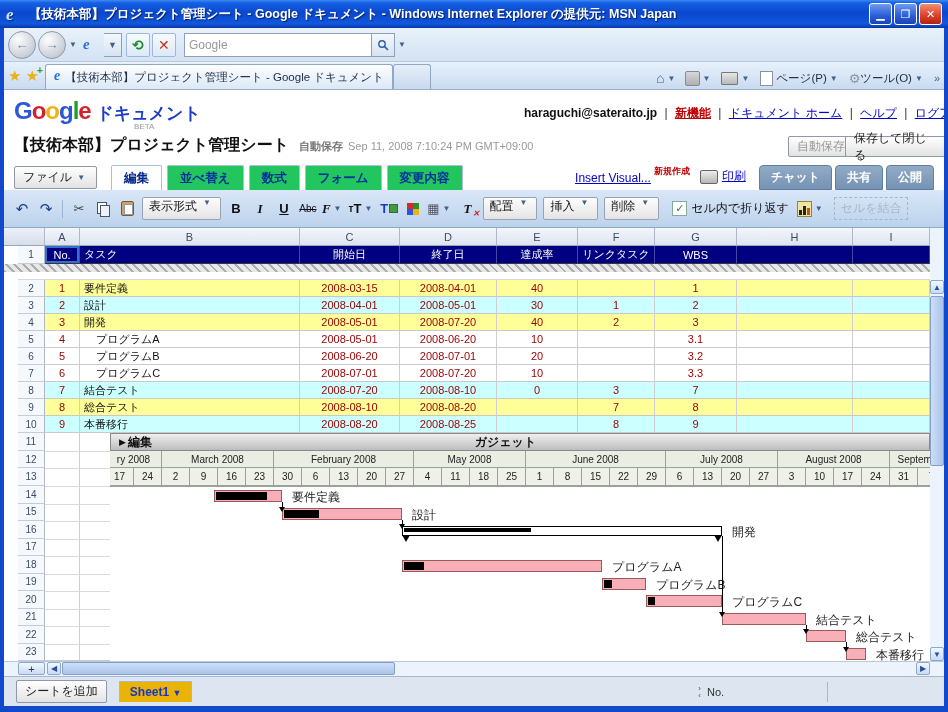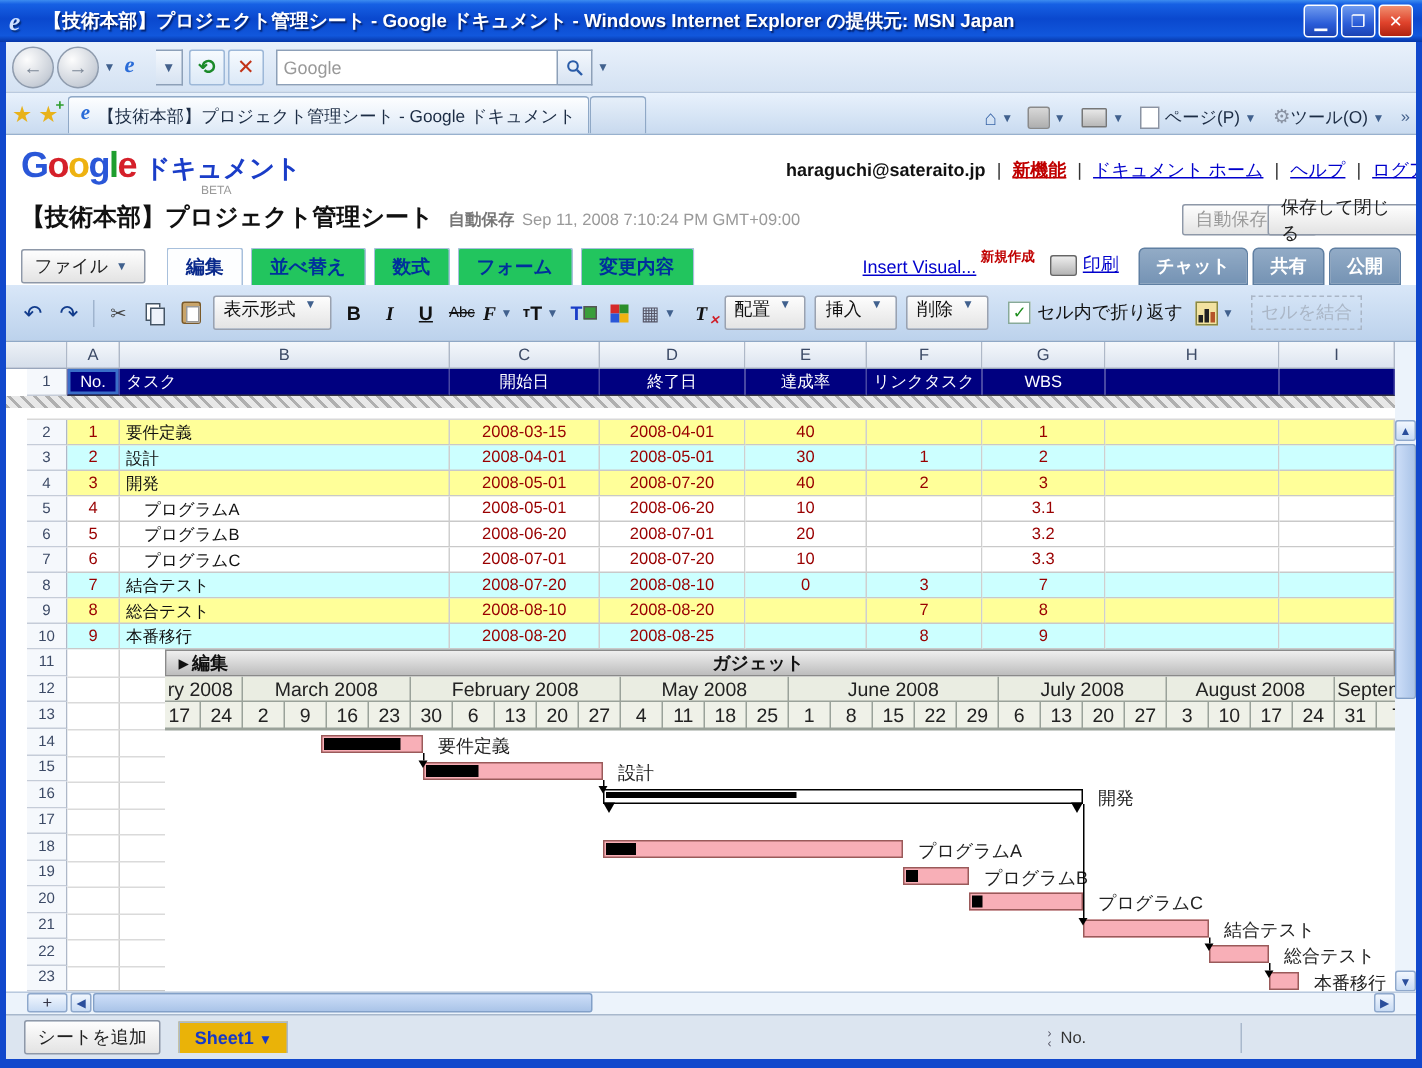--- a/index.html
+++ b/index.html
@@ -34,21 +34,21 @@
   .tbtxt{font-weight:bold;color:#111;font-size:13px;}
   .tbbtn{height:21px;padding:0 6px;display:flex;align-items:flex-start;font-size:12px;color:#111;background:linear-gradient(180deg,#FDFDFD,#E4E4E4);border:1px solid #9AA2B0;border-radius:2px;margin:0 3px;}
   .tbsep{width:1px;height:18px;background:#9FB4CE;margin:0 4px;}
   
   .colletter{display:flex;align-items:center;justify-content:center;font-size:11px;color:#3C4A66;background:linear-gradient(180deg,#F4F7FB,#DCE4F0);border-right:1px solid #AEB8C8;border-bottom:1px solid #99A6BC;box-sizing:border-box;}
   .cell{box-sizing:border-box;border-right:1px solid #CFCFCF;border-bottom:1px solid #C9C9C9;font-size:11px;display:flex;align-items:center;justify-content:center;overflow:hidden;white-space:nowrap;}
   .cell.left{justify-content:flex-start;padding-left:4px;}
   .rownum{box-sizing:border-box;background:#F5F8FC;border-right:1px solid #AEB8C8;border-bottom:1px solid #C5CCD8;color:#3C4A66;font-size:10px;display:flex;align-items:center;justify-content:center;}
   .hatch{background:repeating-linear-gradient(45deg,#AFAFAF 0 2px,#E8E8E8 2px 6px);}
   .gadget-hdr{background:linear-gradient(180deg,#EFEFEF,#BDBDBD);border:1px solid #8A8A8A;font-size:12px;font-weight:bold;color:#111;display:flex;align-items:center;}
-  .tl-cell{box-sizing:border-box;border-right:1px solid #9AA29A;border-bottom:1px solid #9AA29A;font-size:13px;color:#222;display:flex;align-items:center;justify-content:center;overflow:hidden;white-space:nowrap;flex:none;}
+  .tl-cell{box-sizing:border-box;border-right:1px solid #9AA29A;border-bottom:1px solid #9AA29A;font-size:10px;color:#222;display:flex;align-items:center;justify-content:center;overflow:hidden;white-space:nowrap;flex:none;}
   .gbar{position:absolute;height:12px;background:#F8AFB7;border:1px solid #9A5A5A;box-sizing:border-box;}
   .gbar .fill{position:absolute;left:1px;top:1px;bottom:1px;background:#000;}
   .gsum{position:absolute;height:10px;background:#fff;border:1px solid #000;box-sizing:border-box;}
   .gsum .fill{position:absolute;left:1px;top:1px;height:4px;background:#000;}
   .hook{position:absolute;width:0;height:0;border-left:4px solid transparent;border-right:4px solid transparent;border-top:7px solid #000;}
   .glabel{position:absolute;font-size:12px;color:#222;white-space:nowrap;}
   .dep{position:absolute;width:1px;background:#000;}
   .deparrow{position:absolute;width:0;height:0;border-left:3px solid transparent;border-right:3px solid transparent;border-top:5px solid #000;}
   
   .sbtrack{background:#ECF3FB;}

